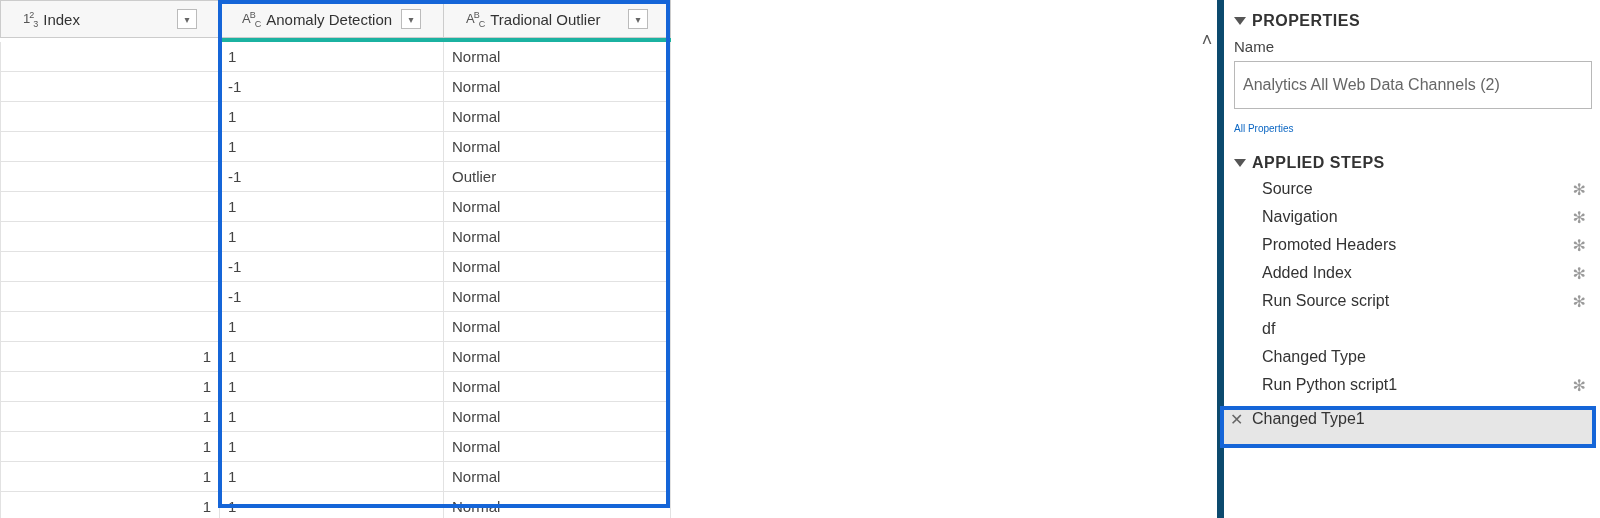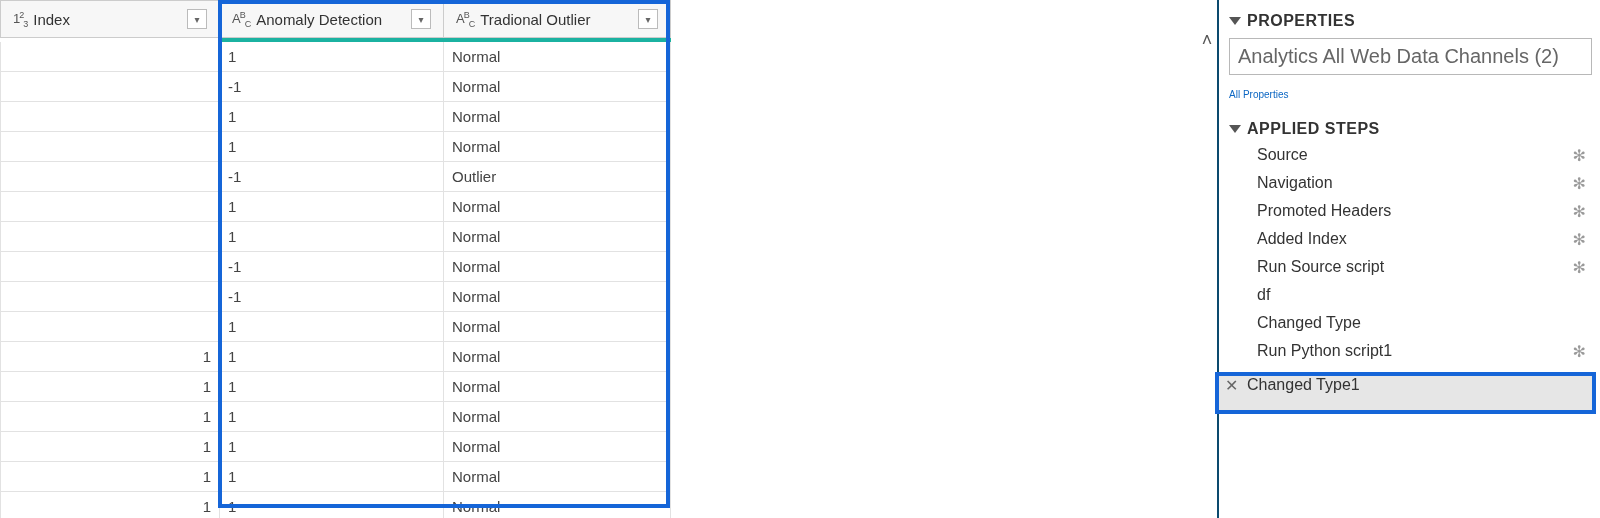--- a/index.html
+++ b/index.html
@@ -1,44 +1,44 @@
 <!DOCTYPE html>
 <html><head>
 <meta charset="utf-8">
 <style>
   html,body{margin:0;padding:0;font-family:"Segoe UI",Arial,sans-serif;font-size:15px;color:#333;background:#fff;width:1600px;height:518px;overflow:hidden}
   .root{display:flex;width:1600px;height:518px}
   .left{width:1197px;height:518px;position:relative}
   .scroll-gutter{width:20px;height:518px;background:#fff;display:flex;align-items:flex-start;justify-content:center;padding-top:30px;box-sizing:border-box}
   .scroll-arrow{font-size:18px;color:#555}
-  .right{width:383px;height:518px;border-left:2px solid #0c4a6e;background:#fff;box-sizing:border-box;padding:6px 8px 0 10px}
+  .right{width:383px;height:518px;border-left:7px solid #0c4a6e;background:#fff;box-sizing:border-box;padding:6px 8px 0 10px}
   
   .grid{position:absolute;left:0;top:0;width:671px}
   .hdr{display:flex;height:36px;border-top:1px solid #ccc;border-bottom:1px solid #ccc;background:#f7f7f7}
-  .hdr-cell{display:flex;align-items:center;box-sizing:border-box;border-right:1px solid #ccc;padding:0 12px;position:relative;background:#f7f7f7}
+  .hdr-cell{display:flex;align-items:center;box-sizing:border-box;border-right:1px solid #ccc;padding:0 22px;position:relative;background:#f7f7f7}
   .hdr-cell:first-child{border-left:1px solid #ccc}
   .type-icon{font-size:13px;color:#555;margin-right:6px;letter-spacing:-1px}
   .type-icon sup,.type-icon sub{font-size:9px}
   .hdr-name{flex:1;color:#333;white-space:nowrap;overflow:hidden}
   .drop{width:18px;height:18px;border:1px solid #bbb;background:#fff;display:flex;align-items:center;justify-content:center;font-size:10px;color:#666;margin-left:4px}
   .accent{height:4px;background:#1bb2a1}
   .rows{}
   .row{display:flex;height:29px;border-bottom:1px solid #e2e2e2}
   .cell{box-sizing:border-box;border-right:1px solid #e2e2e2;padding:4px 8px;display:flex;align-items:center;color:#444;overflow:hidden}
   .cell:first-child{border-left:1px solid #e2e2e2}
   .col0{width:220px;justify-content:flex-end}
   .col1{width:224px}
   .col2{width:227px}
   
   .hl-table{position:absolute;left:218px;top:0;width:452px;height:508px;border:4px solid #1565d8;pointer-events:none;box-sizing:border-box}
   
   .section-hdr{display:flex;align-items:center;font-weight:600;color:#333;font-size:16px;letter-spacing:.5px;margin:6px 0 8px 0}
   .tri{width:0;height:0;border-left:6px solid transparent;border-right:6px solid transparent;border-top:8px solid #555;transform:rotate(0deg);margin-right:6px}
   .prop-label{font-size:15px;color:#444;margin:4px 0 6px 0}
-  .prop-input{width:100%;box-sizing:border-box;border:1px solid #b8b8b8;padding:6px 8px;font-size:20px;color:#666;background:#fff}
+  .prop-input{width:100%;box-sizing:border-box;border:1px solid #b8b8b8;padding:14px 8px;font-size:16px;color:#666;background:#fff}
   .link{color:#0b66c3;font-size:10px;margin:14px 0 20px 0;cursor:pointer}
   .steps{margin-top:6px}
   .step{display:flex;height:28px;padding:0 4px 0 28px;position:relative;font-size:16px;color:#333}
   .step .gear{position:absolute;right:6px;color:#9a9a9a;font-size:16px}
   .step .del{position:absolute;left:6px;color:#666;font-size:16px;display:none}
   .step.selected{background:#e6e6e6}
   .step.selected .del{display:block}
   .step-hl{border:4px solid #1565d8;margin:2px -4px 0 -14px;box-sizing:border-box}
   .step-hl .step{height:34px}
 </style>
@@ -158,20 +158,21 @@
 
   <div class="scroll-gutter">
     <span class="scroll-arrow">˄</span>
   </div>
 
   <div class="right">
     <div class="section-hdr">
       <span class="tri"></span>
       <span>PROPERTIES</span>
     </div>
+    <div class="prop-label">Name</div>
     <input class="prop-input" value="Analytics All Web Data Channels (2)" style="">
     <div class="link">All Properties</div>
 
     <div class="section-hdr">
       <span class="tri"></span>
       <span>APPLIED STEPS</span>
     </div>
     <div class="steps" id="steps">
         <div class="step">
           <span>Source</span>

